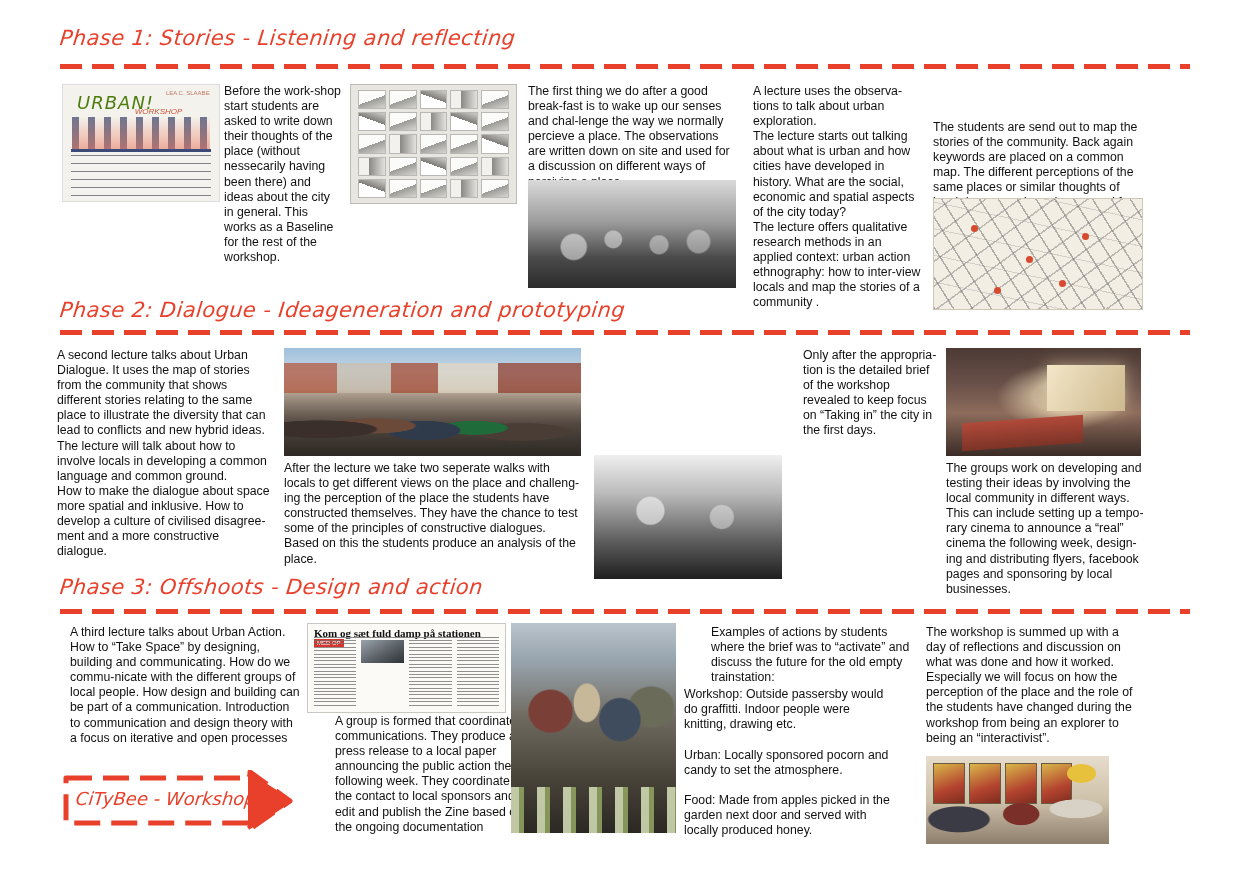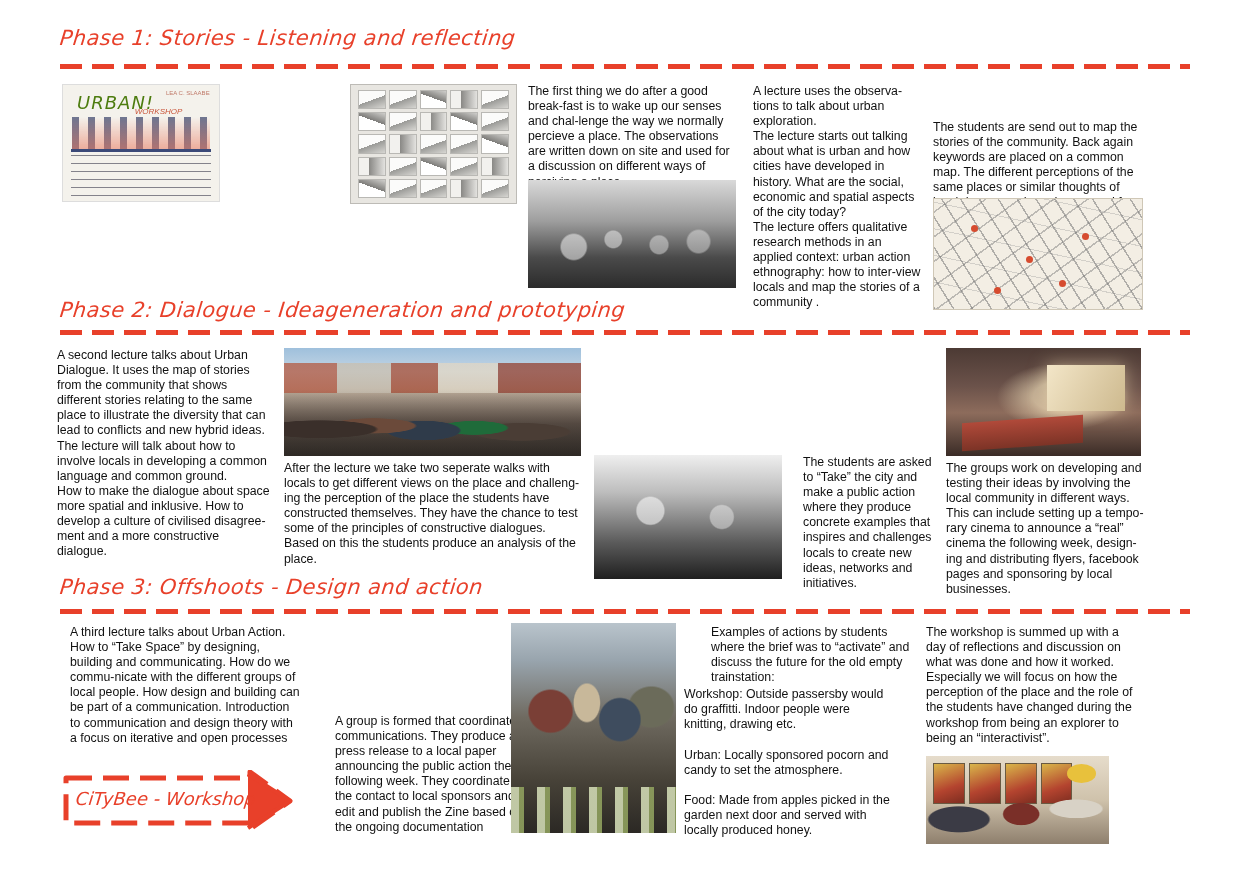--- a/index.html
+++ b/index.html
@@ -372,20 +372,21 @@
   <div class="photo ph-urban" style="left:62px; top:84px; width:156px; height:116px;">
     <div class="inner">
       <div class="sk-title">URBAN!</div>
       <div class="sk-sub">WORKSHOP</div>
       <div class="sk-tag">LEA C. SLAABE</div>
       <div class="sk-sky"></div>
       <div class="sk-ground"></div>
       <div class="sk-lines"></div>
     </div>
   </div>
+  <div class="txt" style="left:224px; top:84px; width:118px;">Before the work-shop start students are asked to write down their thoughts of the place (without nessecarily having been there) and ideas about the city in general. This works as a Baseline for the rest of the workshop.</div>
 
   <div class="photo ph-grid" style="left:350px; top:84px; width:165px; height:118px;">
     <div class="inner">
       <div class="cells">
         <i></i>
           <i></i>
           <i></i>
           <i></i>
           <i></i>
         <i></i>
@@ -444,35 +445,48 @@
       <div class="roofs"></div>
       <div class="people"></div>
     </div>
   </div>
   <div class="txt" style="left:284px; top:461px; width:300px;">After the lecture we take two seperate walks with locals  to get different views on the place and challeng-ing the perception of the place the students have constructed themselves. They have the chance to test some of the principles of constructive dialogues. Based on this the students produce an analysis of the place.</div>
 
   <div class="photo ph-bw ph-bw2" style="left:594px; top:455px; width:188px; height:124px;">
     <div class="inner"></div>
   </div>
 
-  <div class="txt" style="left:803px; top:455px; width:136px;">The students are asked to “Take” the city and make a public action where they produce concrete examples that inspires and challenges locals to create new ideas, networks and initiatives.</div>
+  <div class="txt" style="left:803px; top:348px; width:136px;">Only after the appropria-tion is the detailed brief of the workshop revealed to keep focus on “Taking in” the city in the first days.</div>
 
   <div class="photo ph-interior" style="left:946px; top:348px; width:195px; height:108px;">
     <div class="inner">
       <div class="screen"></div>
       <div class="table"></div>
     </div>
   </div>
   <div class="txt" style="left:946px; top:461px; width:200px;">The groups work on developing and testing their ideas by involving the local community in different ways. This can include setting up a tempo-rary cinema to announce a “real” cinema the following week, design-ing and distributing flyers, facebook pages and sponsoring by local businesses.</div>
 
   <div class="phase-title" style="left:60px; top:575px;">Phase 3: Offshoots - Design and action</div>
   <div class="dashed-rule" style="left:60px; top:609px; width:1130px;"></div>
 
   <div class="txt" style="left:70px; top:625px; width:230px;">A third lecture talks about Urban Action. How to “Take Space” by designing, building and communicating. How do we commu-nicate with the different groups of local people. How design and building can be part of a communication.  Introduction to communication and design theory with a focus on iterative and open processes</div>
 
+  <div class="photo ph-news" style="left:307px; top:623px; width:197px; height:88px;">
+    <div class="inner">
+      <div class="head">Kom og sæt fuld damp på stationen</div>
+      <div class="rule"></div>
+      <div class="badge">MED OP</div>
+      <div class="cols">
+        <span></span>
+          <span class="photo-block"></span>
+          <span></span>
+          <span></span>
+      </div>
+    </div>
+  </div>
   <div class="txt" style="left:307px; top:714px; width:190px;margin-left:28px;">A group is formed that coordinate communications. They produce a press release to a local paper announcing the public action the following week. They coordinate the contact to local sponsors and edit and publish the Zine based on the ongoing documentation</div>
 
   <div class="photo ph-station" style="left:511px; top:623px; width:165px; height:210px;">
     <div class="inner">
       <div class="figs"></div>
       <div class="bottles"></div>
     </div>
   </div>
 
   <div class="txt" style="left:684px; top:625px; width:208px;margin-left:27px;">Examples of actions by students where the brief was to “activate” and discuss the future for the old empty trainstation:</div>

